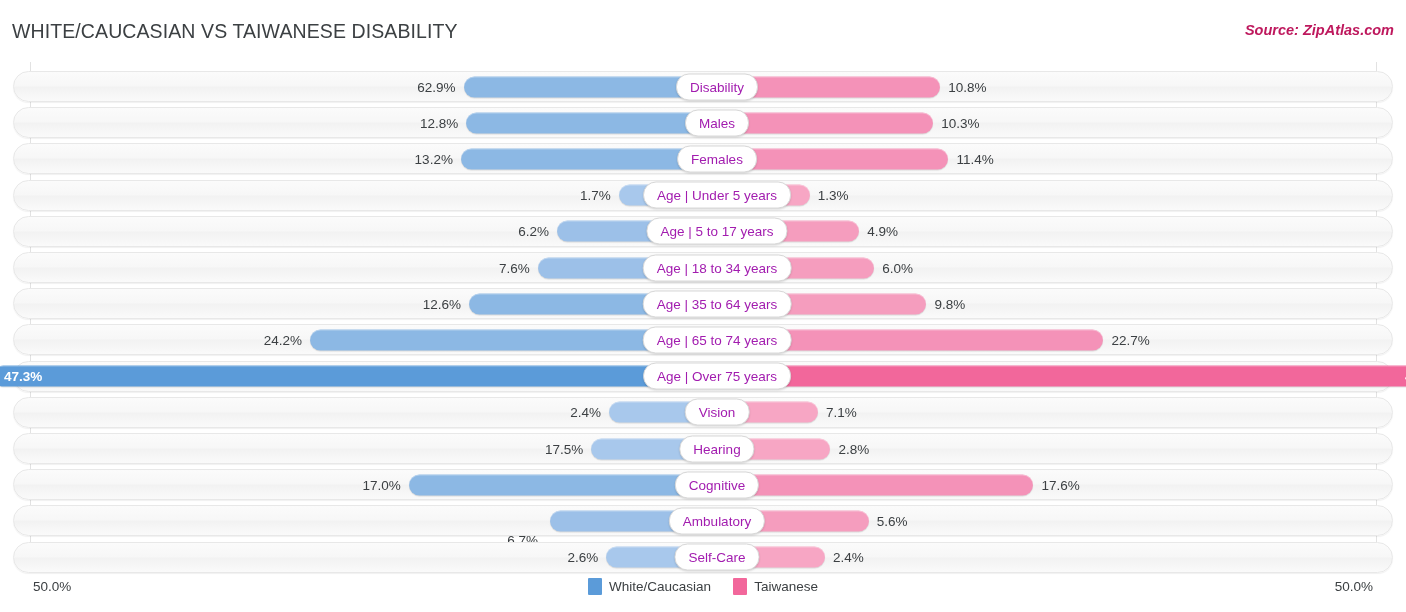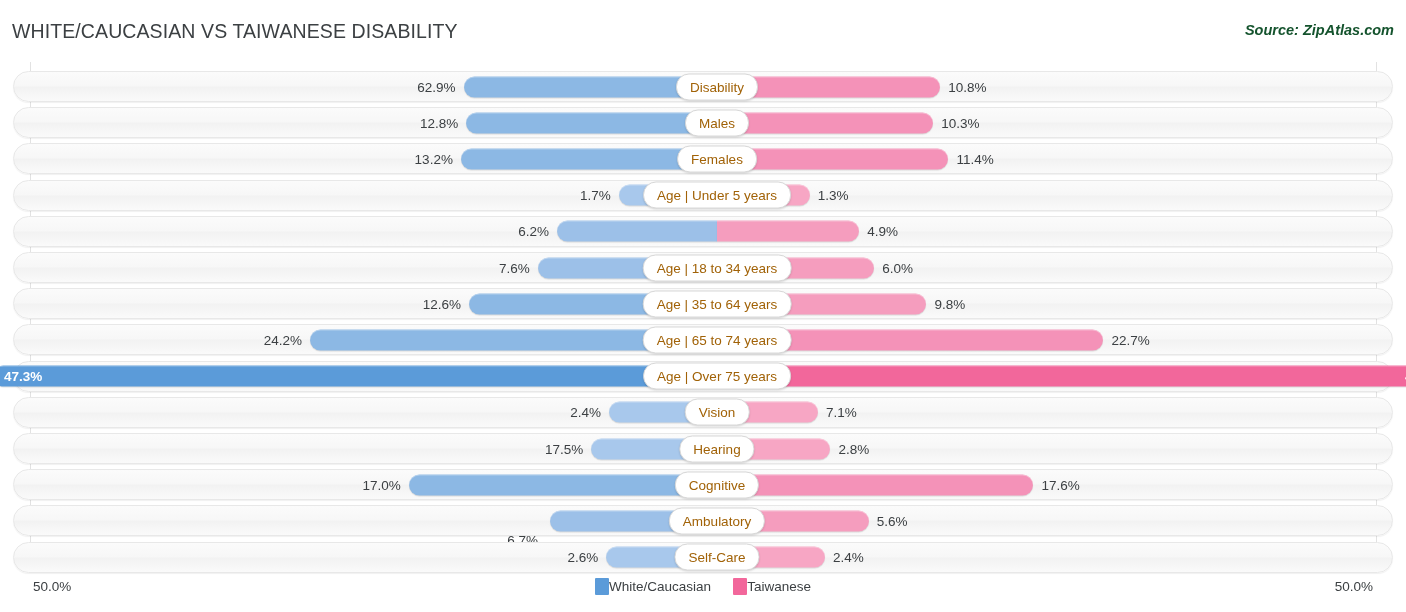--- a/index.html
+++ b/index.html
@@ -40,21 +40,21 @@
     font-weight: 400;
     white-space: nowrap;
   }
   .source {
     position: absolute;
     right: 12px;
     top: 22px;
     font-size: 14.5px;
     font-style: italic;
     font-weight: bold;
-    color: #14532d;
+    color: #be185d;
     white-space: nowrap;
   }
 
   
   .plot {
     position: absolute;
     left: 0;
     top: 62px;
     width: 1406px;
     height: 505px;
@@ -119,21 +119,21 @@
     top: 50%;
     left: 703px;
     transform: translate(-50%, -50%);
     height: 25px;
     line-height: 25px;
     padding: 0 13px;
     background: #ffffff;
     border: 1px solid #d8d8d8;
     border-radius: 13px;
     font-size: 13.5px;
-    color: #a16207;
+    color: #a21caf;
     white-space: nowrap;
     box-shadow: 0 1px 2px rgba(0,0,0,0.13);
     z-index: 5;
   }
 
   
   .footer {
     position: absolute;
     left: 0;
     top: 572px;
@@ -156,20 +156,21 @@
     right: 0;
     top: 6px;
     display: flex;
     justify-content: center;
     align-items: center;
     gap: 22px;
   }
   .legend-item {
     display: flex;
     align-items: center;
+    gap: 7px;
   }
   .legend-swatch {
     width: 14px;
     height: 17px;
     border-radius: 1px;
   }
   .legend-label {
     font-size: 13.5px;
     color: #3c4043;
     white-space: nowrap;
@@ -214,20 +215,21 @@
         <div class="bar bar-right" style="left: 703px; width: 92.836px; background: rgb(247, 166, 196);"></div>
         <div class="val val-left" style="left: 524.676px; width: 72px;">1.7%</div>
         <div class="val val-right" style="left: 803.836px; width: 72px;">1.3%</div>
         <div class="pill">Age | Under 5 years</div>
       </div>
       <div class="row" style="top: 153.8px;">
         <div class="bar bar-left" style="left: 542.936px; width: 160.064px; background: rgb(156, 192, 232);"></div>
         <div class="bar bar-right" style="left: 703px; width: 142.228px; background: rgb(245, 157, 190);"></div>
         <div class="val val-left" style="left: 462.936px; width: 72px;">6.2%</div>
         <div class="val val-right" style="left: 853.228px; width: 72px;">4.9%</div>
+        <div class="pill">Age | 5 to 17 years</div>
       </div>
       <div class="row" style="top: 190px;">
         <div class="bar bar-left" style="left: 523.728px; width: 179.272px; background: rgb(156, 192, 232);"></div>
         <div class="bar bar-right" style="left: 703px; width: 157.32px; background: rgb(245, 157, 190);"></div>
         <div class="val val-left" style="left: 443.728px; width: 72px;">7.6%</div>
         <div class="val val-right" style="left: 868.32px; width: 72px;">6.0%</div>
         <div class="pill">Age | 18 to 34 years</div>
       </div>
       <div class="row" style="top: 226.2px;">
         <div class="bar bar-left" style="left: 455.128px; width: 247.872px; background: rgb(140, 184, 228);"></div>

